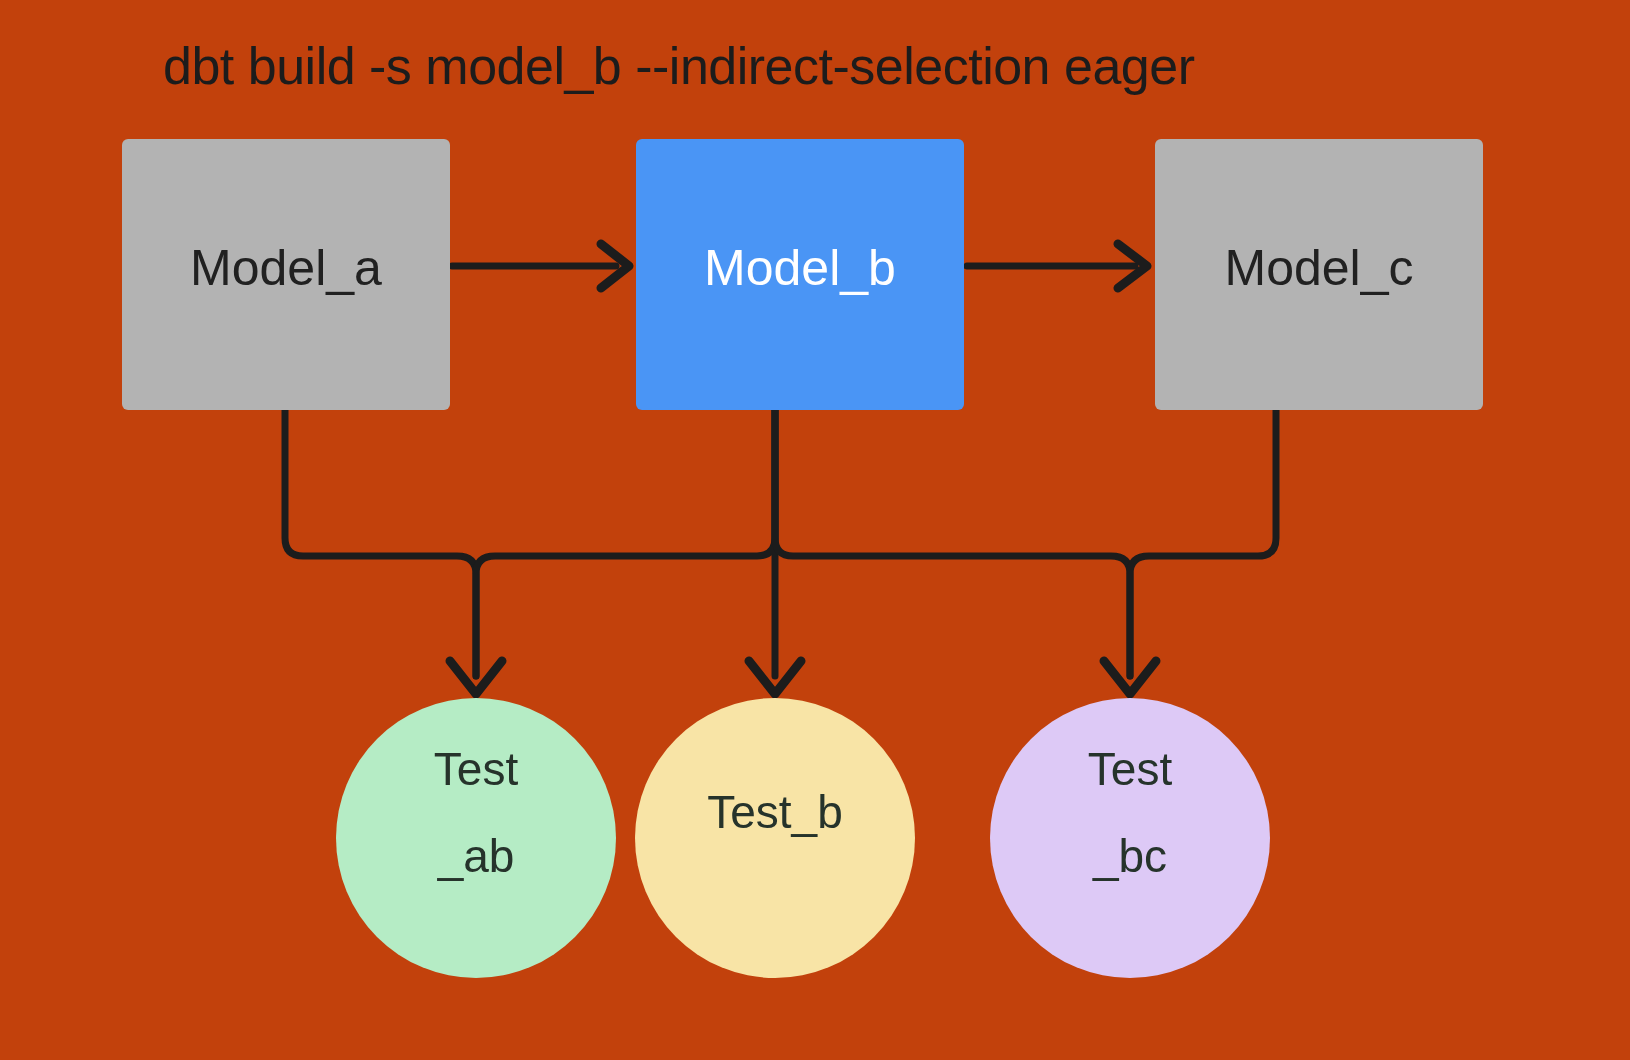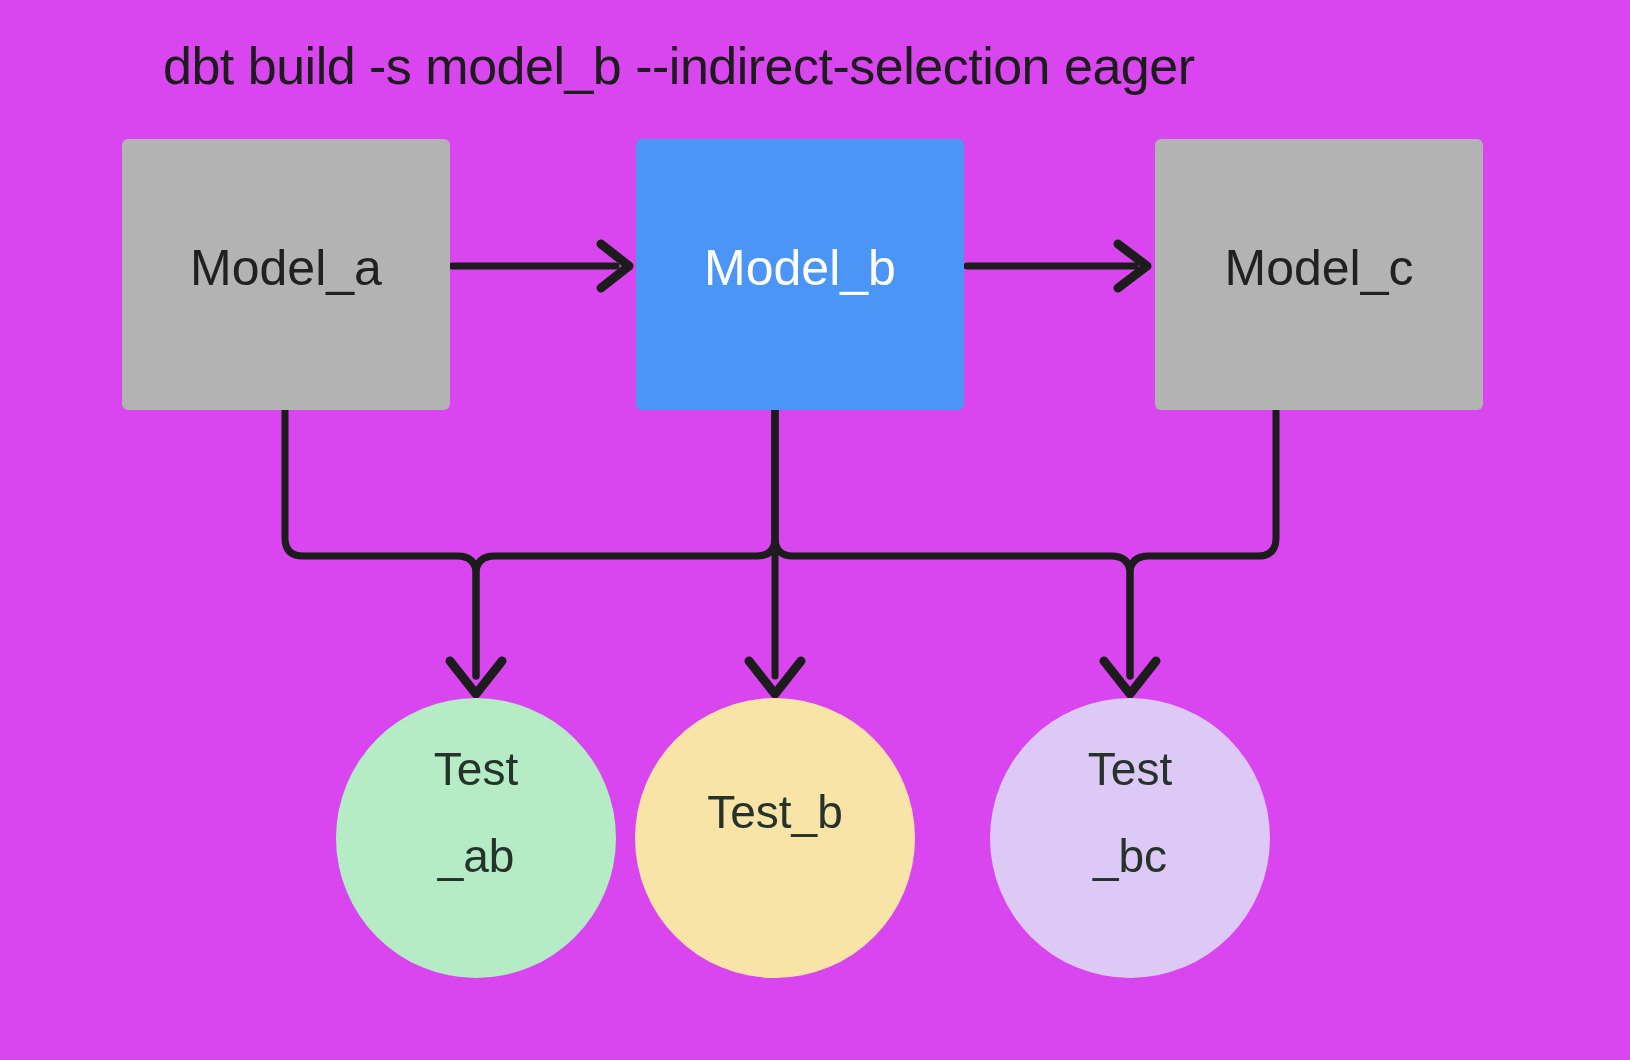--- a/index.html
+++ b/index.html
@@ -7,21 +7,21 @@
     padding: 0;
     background: #ffffff;
   }
   body {
     font-family: "Liberation Sans", sans-serif;
   }
   #page {
     position: relative;
     width: 1630px;
     height: 1060px;
-    background: #d946ef;
+    background: #c2410c;
     overflow: hidden;
     text-decoration: underline;
   }
   #diagram-svg {
     position: absolute;
     left: 0;
     top: 0;
     width: 1630px;
     height: 1060px;
   }

